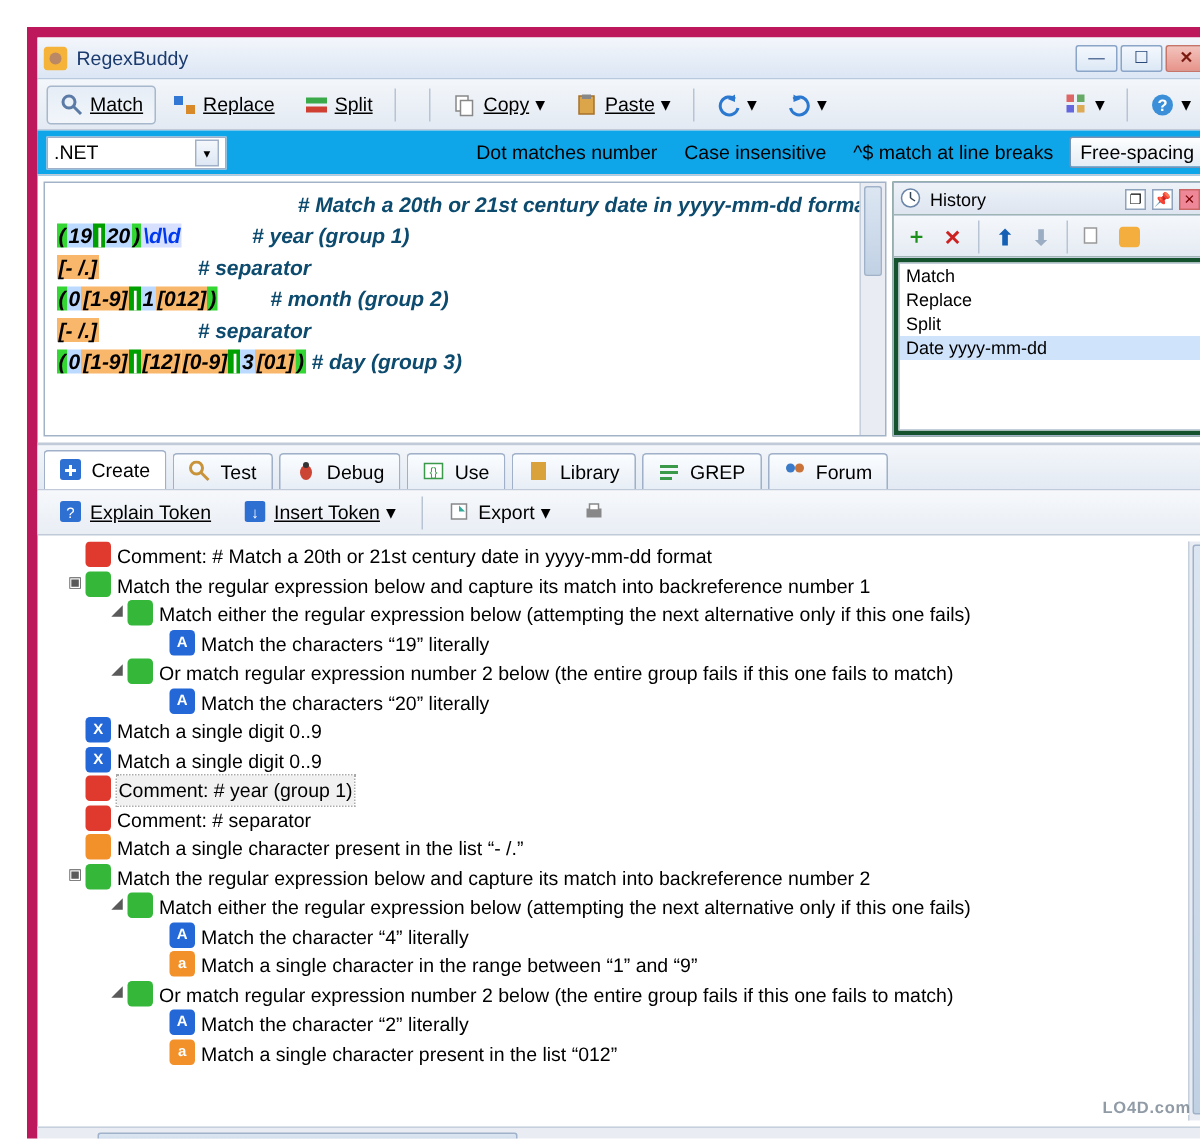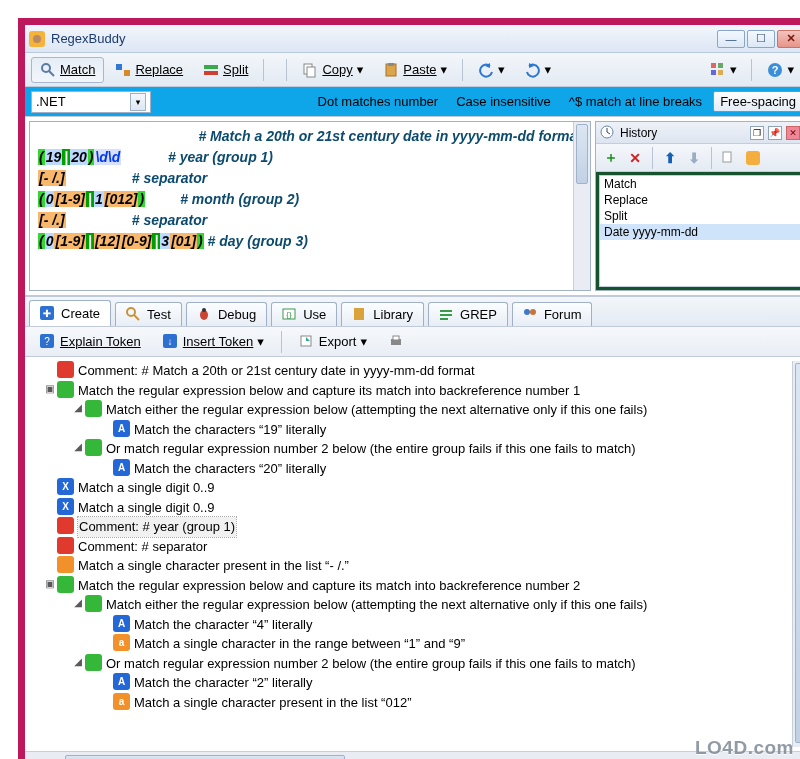--- a/index.html
+++ b/index.html
@@ -61,21 +61,21 @@
 .nic.green { background: #35b73a; }
 .nic.blueA { background: #2468d8; }
 .nic.blueX { background: #2468d8; }
 .nic.orange { background: #f2902a; }
 .nic.orangeA { background: #f2902a; }
 .nodetext { }
 .nodetext.hl { background: #f1f1f1; outline: 1px dotted #aaa; padding: 0 1px; }
 .ind { display: inline-block; }
 .scroll-h { height: 17px; background: #e9edf3; border-top: 1px solid #c6d0dd; display:flex; align-items:center; }
 .scroll-h .thumb { height: 11px; width: 280px; margin-left: 40px; background: linear-gradient(#dce6f2,#c1d1e4); border: 1px solid #9fb2c9; border-radius: 2px; }
-.watermark { position: absolute; right: 6px; bottom: 0; color: #7d8a97; font-size: 19px; font-weight: bold; letter-spacing: 0.5px; opacity: 0.85; text-shadow: 0 1px 0 #fff; }
+.watermark { position: absolute; right: 6px; bottom: 14px; color: #7d8a97; font-size: 11px; font-weight: bold; letter-spacing: 0.5px; opacity: 0.85; text-shadow: 0 1px 0 #fff; }
 svg { display: block; }
 </style>
 </head>
 <body>
 
 <div class="window">
   <div class="titlebar">
     <span class="icon">
       <svg width="16" height="16">
           <rect width="16" height="16" fill="#f5b33a" rx="3"></rect>

